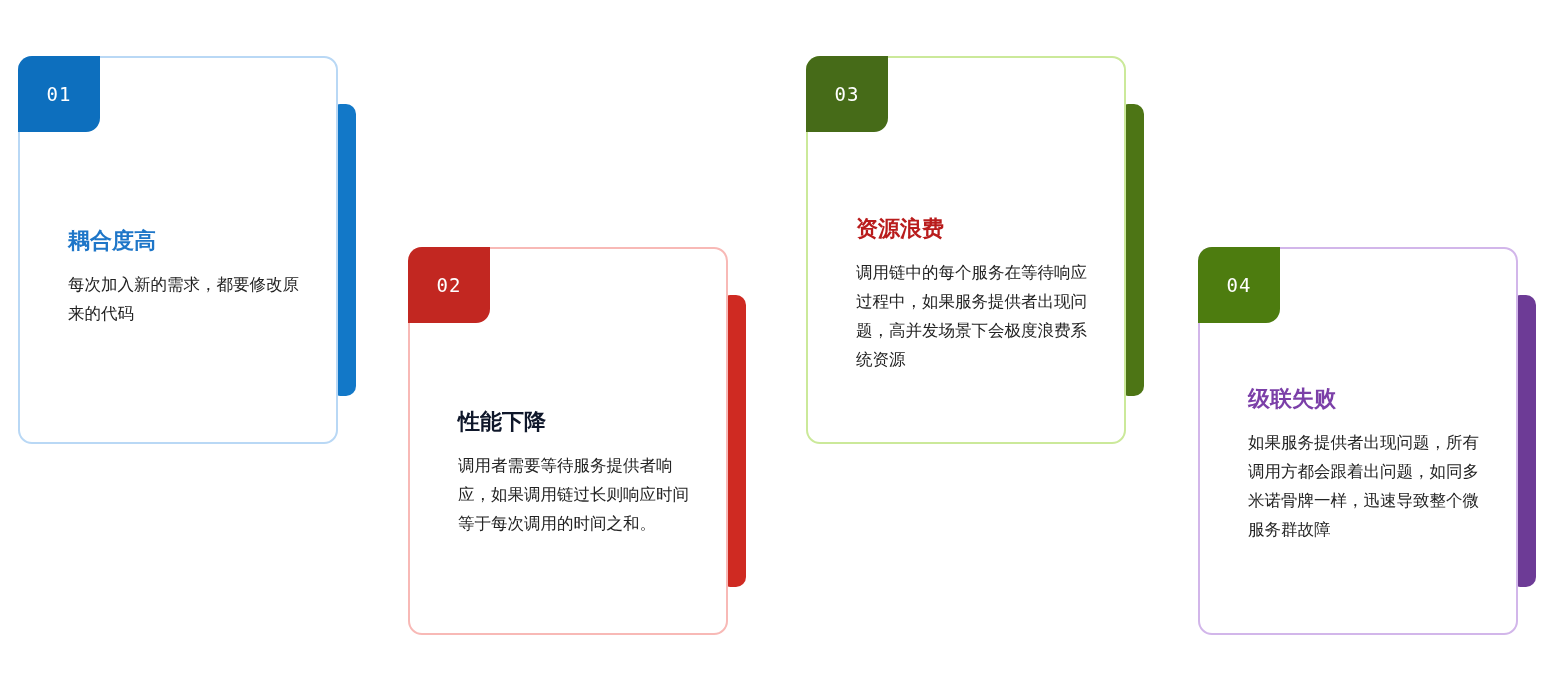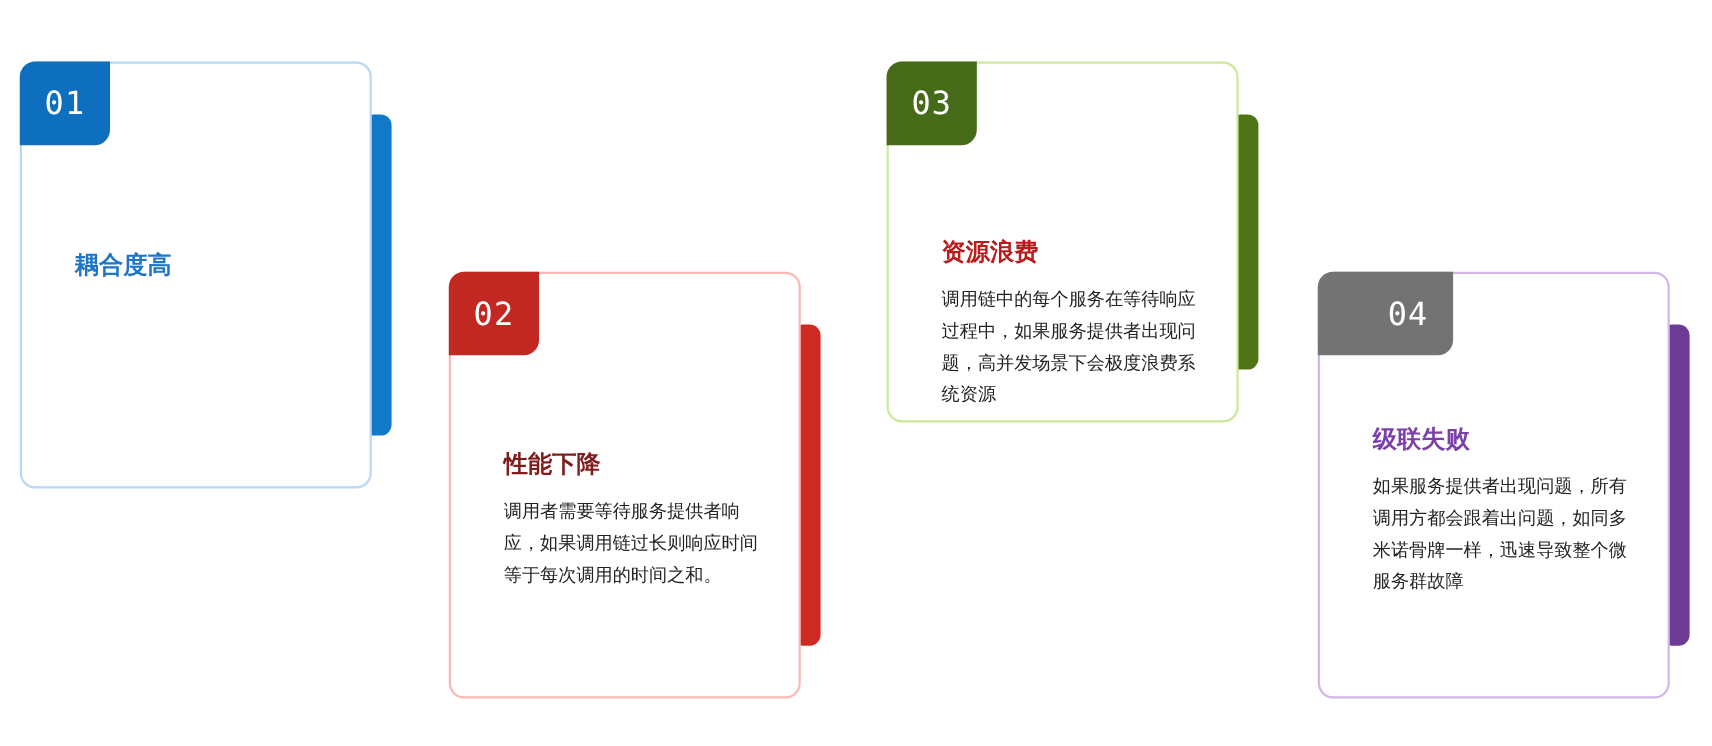--- a/index.html
+++ b/index.html
@@ -47,21 +47,21 @@
   .card .badge {
     position: absolute;
     left: 0;
     top: 0;
     z-index: 3;
     width: 82px;
     height: 76px;
     border-radius: 14px 0 14px 0;
     color: #ffffff;
     font-family: "DejaVu Sans Mono", "Liberation Mono", monospace;
-    font-size: 29px;
+    font-size: 19px;
     letter-spacing: 1px;
     display: flex;
     align-items: center;
     justify-content: center;
   }
   .card .content {
     position: absolute;
     z-index: 2;
     left: 34px;
     right: 30px;
@@ -86,50 +86,51 @@
   #card-1 .shadowblock { background: #1278c8; }
   #card-1 .badge { background: #0d6fbe; }
   #card-1 .title { color: #1e76c8; }
   #card-1 .content { top: 172px; }
 
   
   #card-2 { left: 408px; top: 247px; width: 320px; height: 388px; text-decoration: underline; }
   #card-2 .panel { border-color: #f8b9b6; }
   #card-2 .shadowblock { background: #cf2a22; }
   #card-2 .badge { background: #c22721; }
-  #card-2 .title { color: #7f1d1d; }
+  #card-2 .title { color: #0f172a; }
   #card-2 .content { top: 162px; }
 
   
-  #card-3 { left: 806px; top: 56px;  width: 320px; height: 328px; }
+  #card-3 { left: 806px; top: 56px;  width: 320px; height: 388px; }
   #card-3 .panel { border-color: #cbe99a; }
   #card-3 .shadowblock { background: #4d7515; }
   #card-3 .badge { background: #466b18; }
   #card-3 .title { color: #b91c1c; }
   #card-3 .content { top: 160px; }
 
   
   #card-4 { left: 1198px; top: 247px; width: 320px; height: 388px; }
   #card-4 .panel { border-color: #d2b6ea; }
   #card-4 .shadowblock { background: #6d3b96; }
-  #card-4 .badge { background: #737373; padding-left: 41px; }
+  #card-4 .badge { background: #4d7c0f; }
   #card-4 .title { color: #7b3fa8; }
   #card-4 .content { top: 139px; }
 </style>
 </head>
 <body>
 
 <div id="stage">
 
   <div class="card" id="card-1">
     <div class="shadowblock"></div>
     <div class="panel"></div>
     <div class="badge">01</div>
     <div class="content">
       <p class="title">耦合度高</p>
+      <p class="desc">每次加入新的需求，都要修改原来的代码</p>
     </div>
   </div>
 
   <div class="card" id="card-2">
     <div class="shadowblock"></div>
     <div class="panel"></div>
     <div class="badge">02</div>
     <div class="content">
       <p class="title">性能下降</p>
       <p class="desc">调用者需要等待服务提供者响应，如果调用链过长则响应时间等于每次调用的时间之和。</p>

